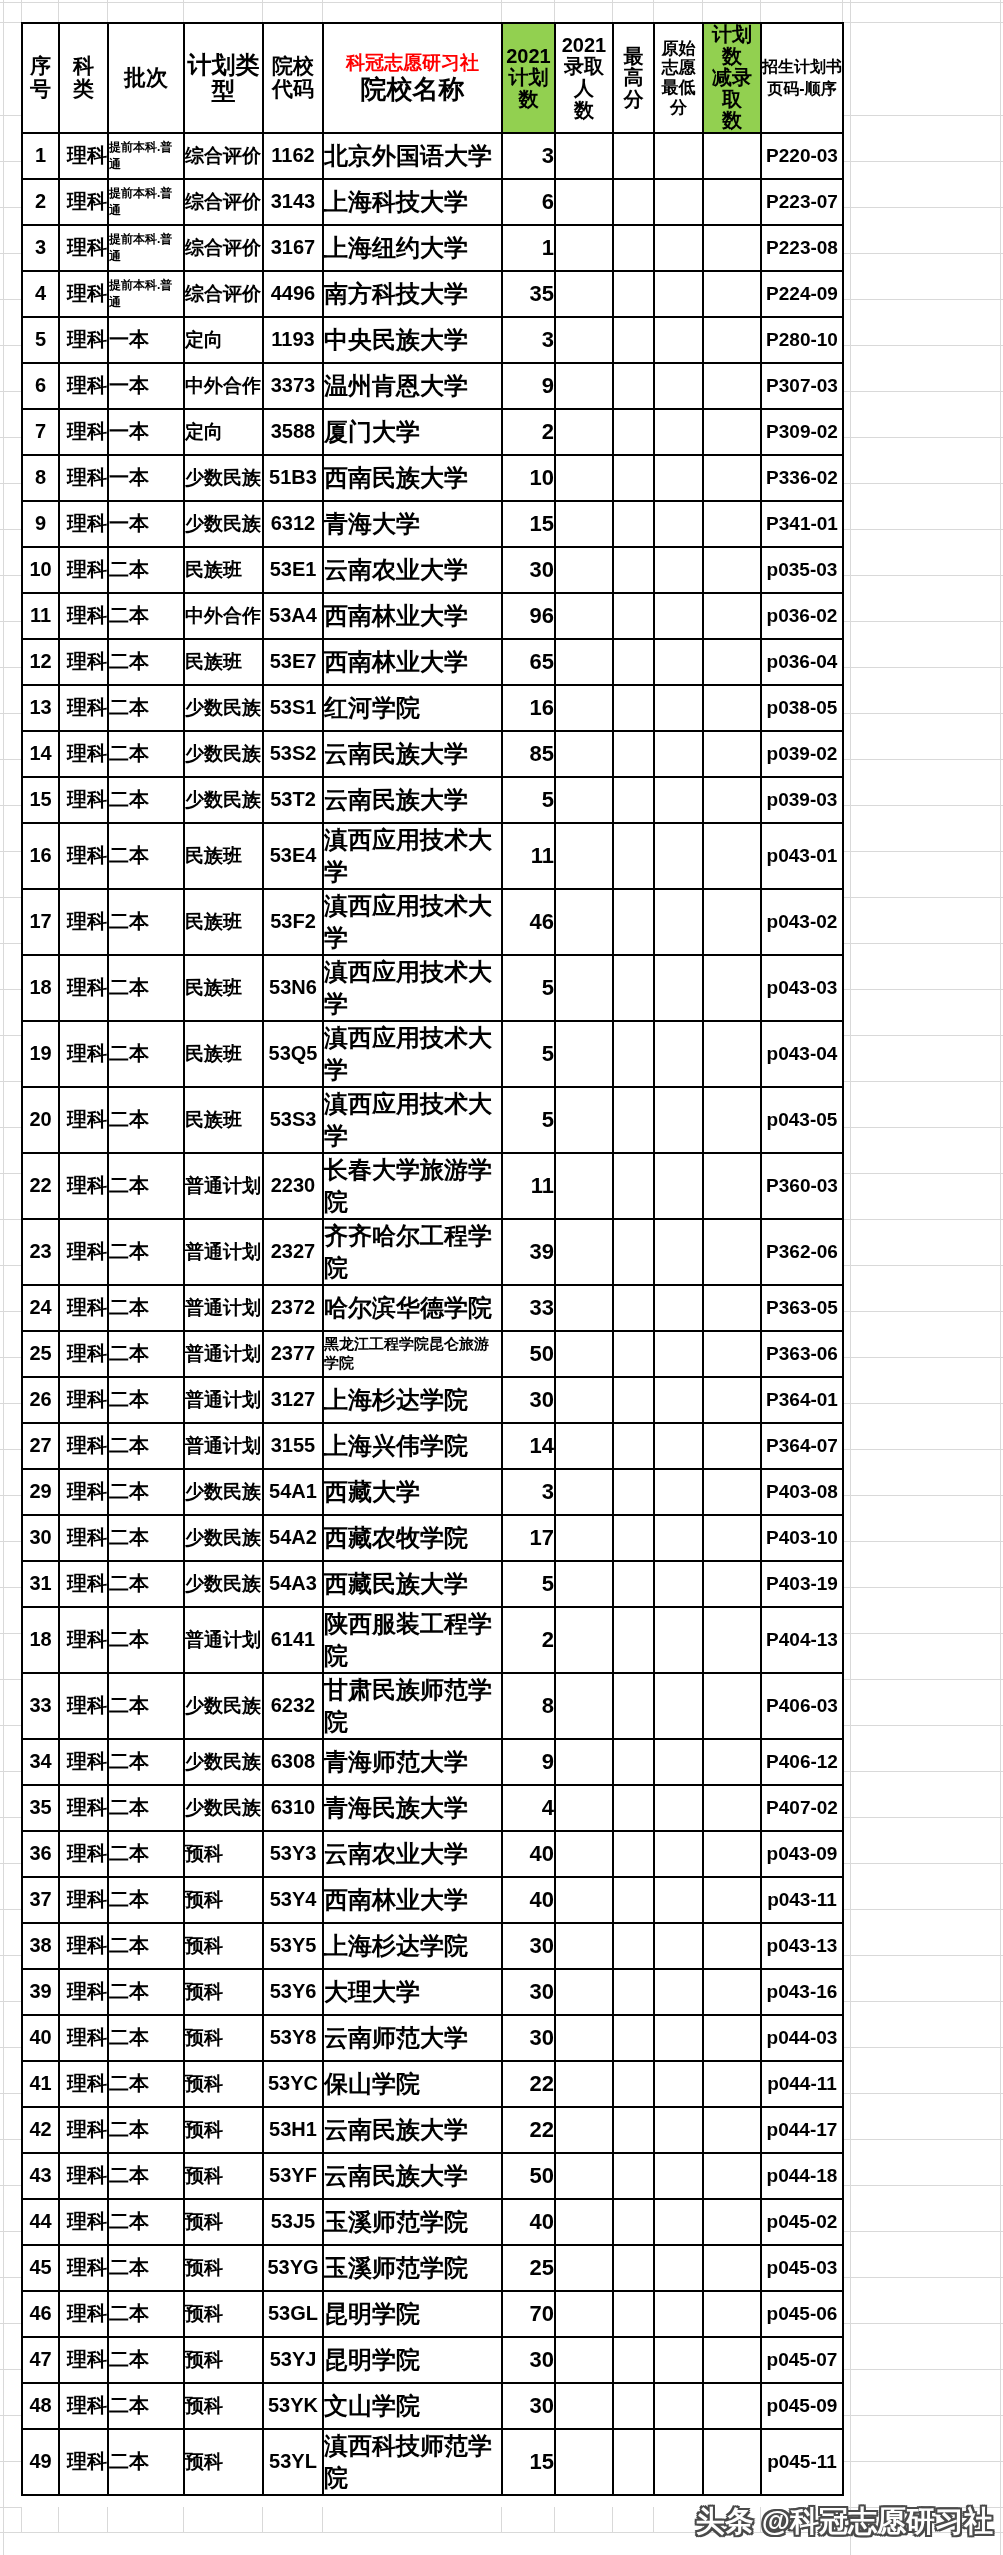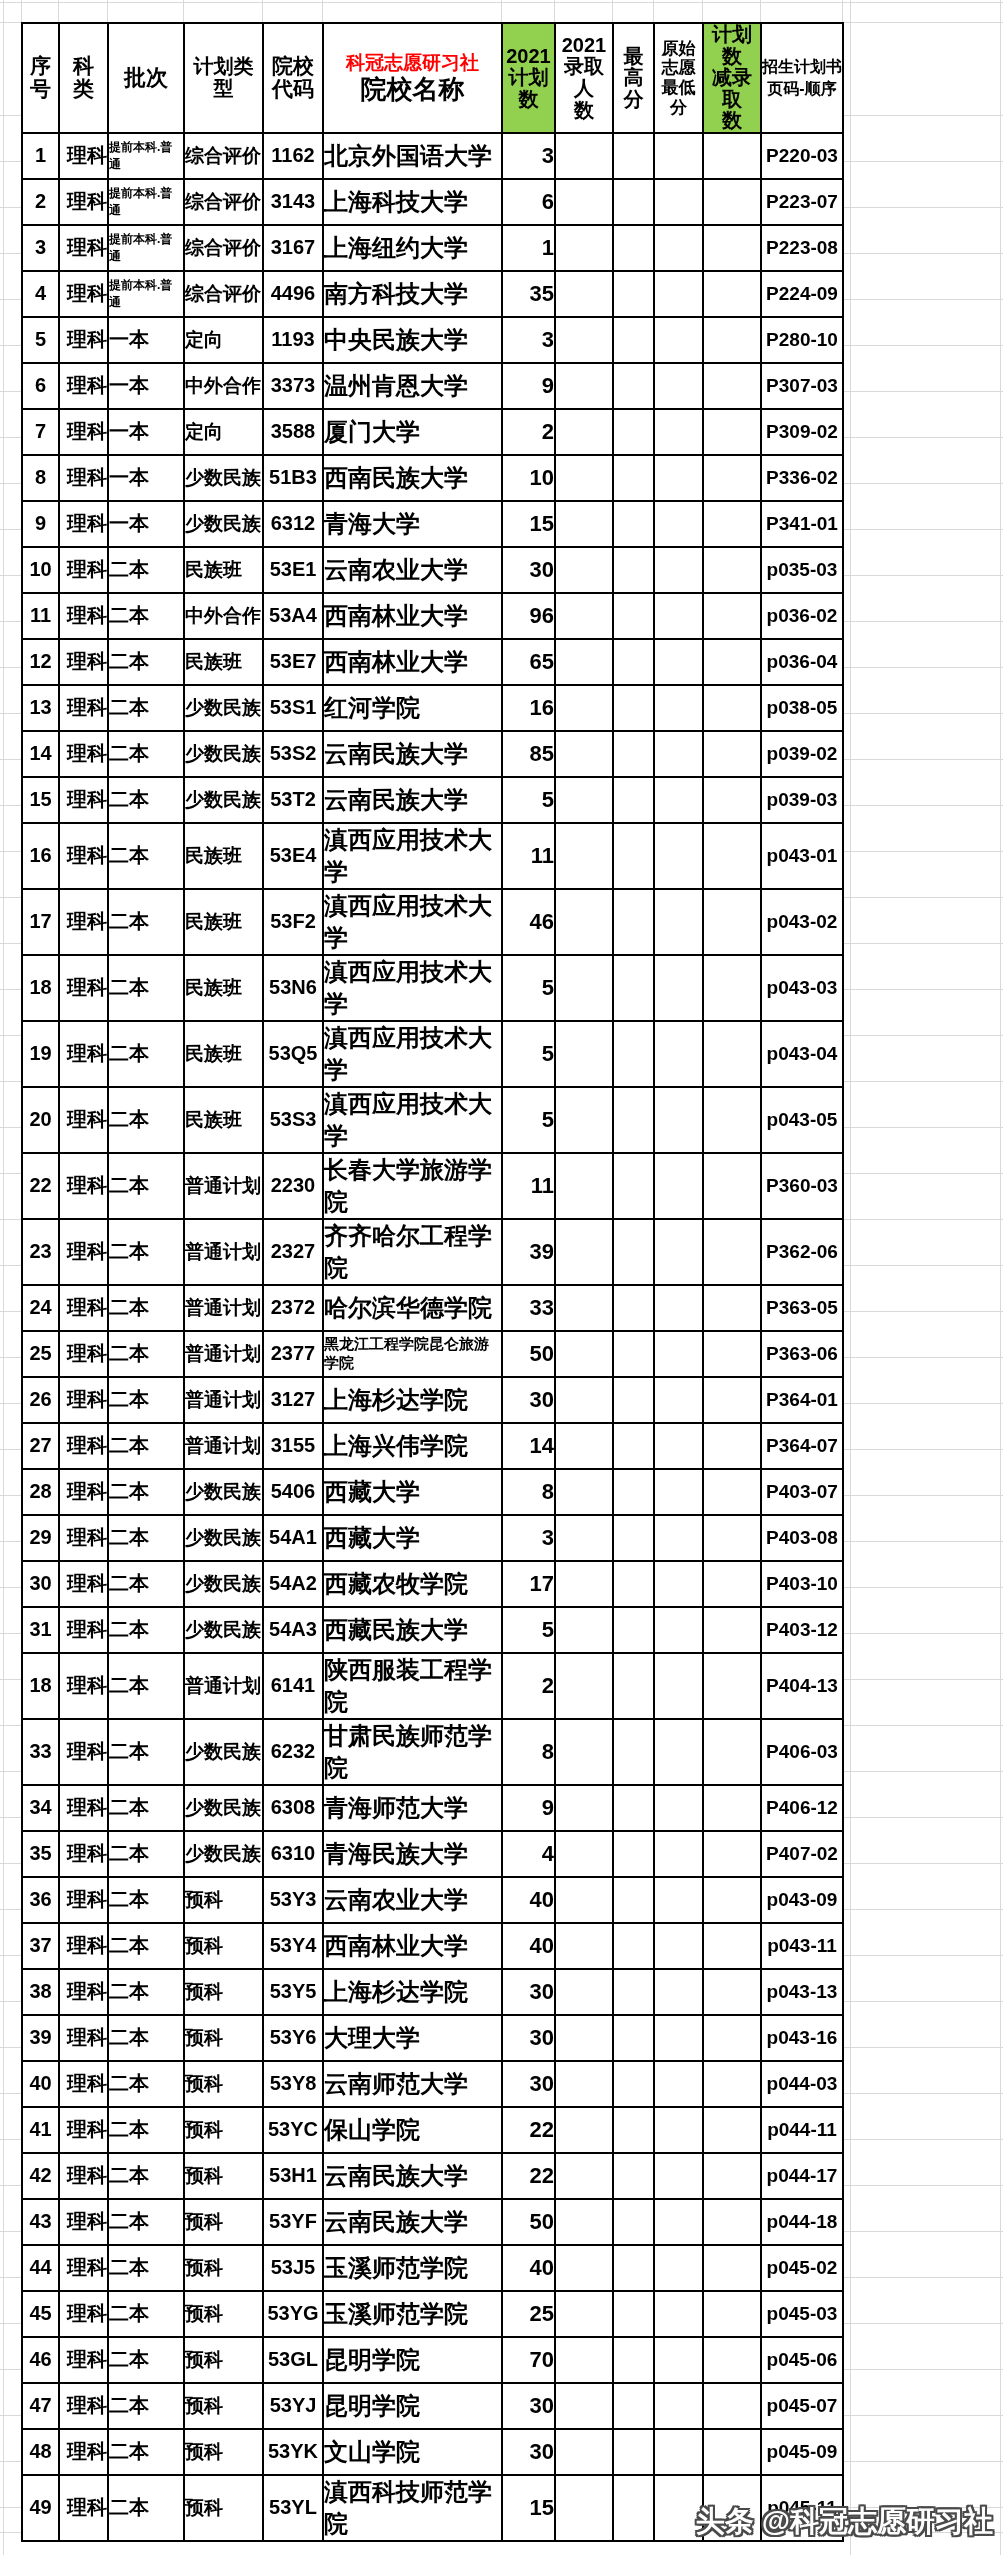--- a/index.html
+++ b/index.html
@@ -18,21 +18,21 @@
   }
   #sheet td,#sheet th{
     border:2px solid #000;overflow:hidden;white-space:pre-line;
     padding:0;font-weight:700;color:#000;vertical-align:middle;
   }
   #sheet thead tr{height:93px;}
   #sheet tbody tr{height:46px;}
   th{text-align:center;line-height:1.08;}
   .h-seq,.h-kelei,.h-code{font-size:21px;}
   .h-pici{font-size:22px;}
-  .h-type{font-size:20px;}
+  .h-type{font-size:24px;}
   .h-green{background:var(--green);color:var(--red);font-size:20px;}
   .h-admit{color:var(--red);font-size:20px;}
   .h-max{font-size:20px;}
   .h-min{font-size:17px;line-height:1.15;}
   .h-page{font-size:16px;line-height:1.35;}
   .h-name{font-size:26px;line-height:1.2;}
   .h-name .top{display:block;color:var(--red);font-size:19px;line-height:1.25;}
   
   .c-seq{text-align:center;font-size:20px;}
   .c-kelei{text-align:right;font-size:20px;}
@@ -603,34 +603,20 @@
         <td class="c-code">3155</td>
         <td class="c-name">上海兴伟学院</td>
         <td class="c-plan">14</td>
         <td class="c-empty"></td>
         <td class="c-empty"></td>
         <td class="c-empty"></td>
         <td class="c-empty"></td>
         <td class="c-page">P364-07</td>
       </tr>
       <tr>
-        <td class="c-seq">28</td>
-        <td class="c-kelei">理科</td>
-        <td class="c-pici">二本</td>
-        <td class="c-type">少数民族</td>
-        <td class="c-code">5406</td>
-        <td class="c-name">西藏大学</td>
-        <td class="c-plan">8</td>
-        <td class="c-empty"></td>
-        <td class="c-empty"></td>
-        <td class="c-empty"></td>
-        <td class="c-empty"></td>
-        <td class="c-page">P403-07</td>
-      </tr>
-      <tr>
         <td class="c-seq">29</td>
         <td class="c-kelei">理科</td>
         <td class="c-pici">二本</td>
         <td class="c-type">少数民族</td>
         <td class="c-code">54A1</td>
         <td class="c-name">西藏大学</td>
         <td class="c-plan">3</td>
         <td class="c-empty"></td>
         <td class="c-empty"></td>
         <td class="c-empty"></td>
@@ -656,21 +642,21 @@
         <td class="c-kelei">理科</td>
         <td class="c-pici">二本</td>
         <td class="c-type">少数民族</td>
         <td class="c-code">54A3</td>
         <td class="c-name">西藏民族大学</td>
         <td class="c-plan">5</td>
         <td class="c-empty"></td>
         <td class="c-empty"></td>
         <td class="c-empty"></td>
         <td class="c-empty"></td>
-        <td class="c-page">P403-12</td>
+        <td class="c-page">P403-19</td>
       </tr>
       <tr>
         <td class="c-seq">18</td>
         <td class="c-kelei">理科</td>
         <td class="c-pici">二本</td>
         <td class="c-type">普通计划</td>
         <td class="c-code">6141</td>
         <td class="c-name">陕西服装工程学院</td>
         <td class="c-plan">2</td>
         <td class="c-empty"></td>

